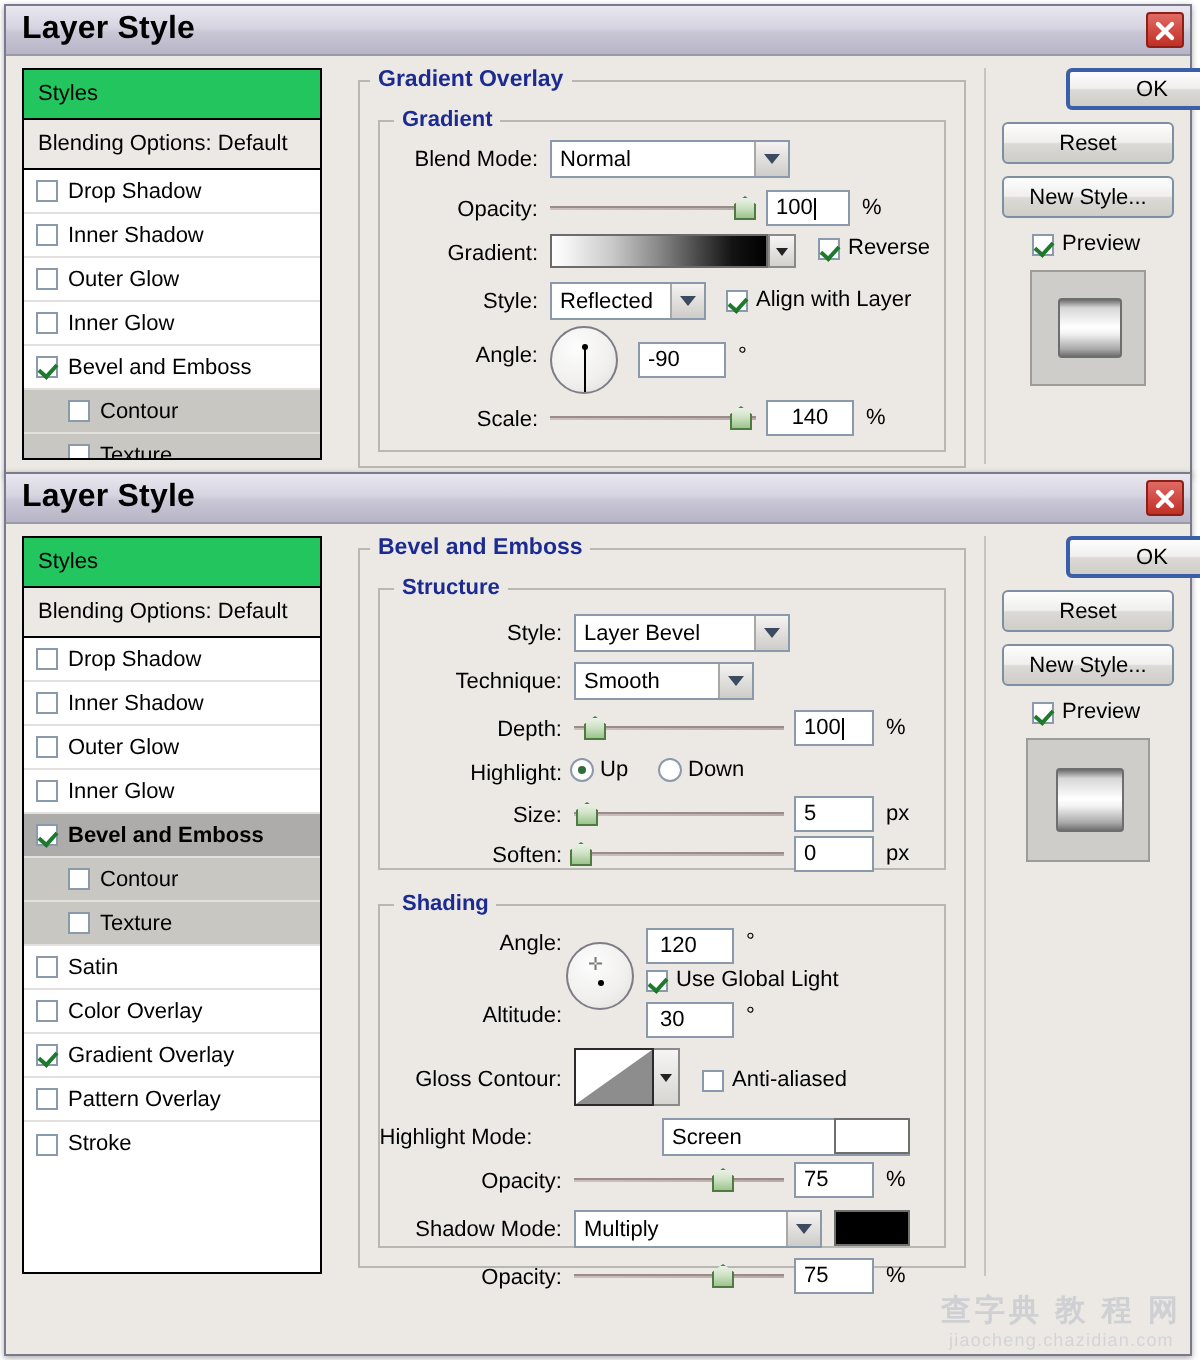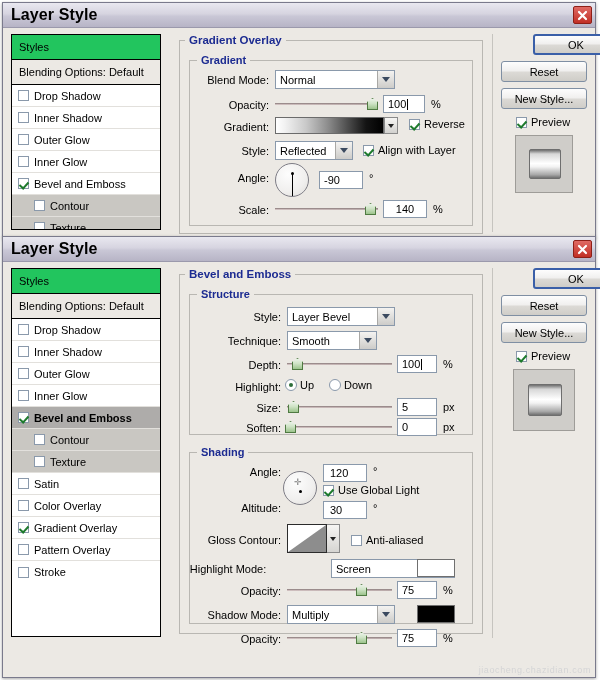--- a/index.html
+++ b/index.html
@@ -632,21 +632,21 @@
         <div class="slider" style="left:98px; top:131px; width:105px;">
           <div class="track"></div>
           <div class="thumb" style="left:69px;"></div>
         </div>
         <div class="txt" style="left:208px; top:129px; width:40px;">
           <span>75</span>
         </div>
         <div class="unit" style="left:254px; top:132px;">%</div>
 
         <div class="lab" style="left:-14px; top:157px; width:106px;">Shadow Mode:</div>
-        <div class="select" style="left:98px; top:153px; width:108px;">
+        <div class="select" style="left:98px; top:153px; width:124px;">
           <span class="val">Multiply</span>
           <span class="arrow"></span>
         </div>
         <div class="color-swatch" style="left:228px; top:153px; background:#000000;"></div>
 
         <div class="lab" style="left:6px; top:181px; width:86px;">Opacity:</div>
         <div class="slider" style="left:98px; top:179px; width:105px;">
           <div class="track"></div>
           <div class="thumb" style="left:69px;"></div>
         </div>
@@ -669,18 +669,19 @@
       </div>
       <div class="check-wrap" style="left:513px; top:88px;">
         <span class="cb on"></span>
         <span class="lbl">Preview</span>
       </div>
       <div class="thumb" style="left:510px; top:107px; width:62px; height:62px;">
         <div class="inner" style="left:14px; top:14px; width:34px; height:32px;"></div>
       </div>
 
       <div class="watermark">
+        <div class="wm1">查字典 教 程 网</div>
         <div class="wm2">jiaocheng.chazidian.com</div>
       </div>
     </div>
   </div>
 
 </div>
 
 </body></html>

